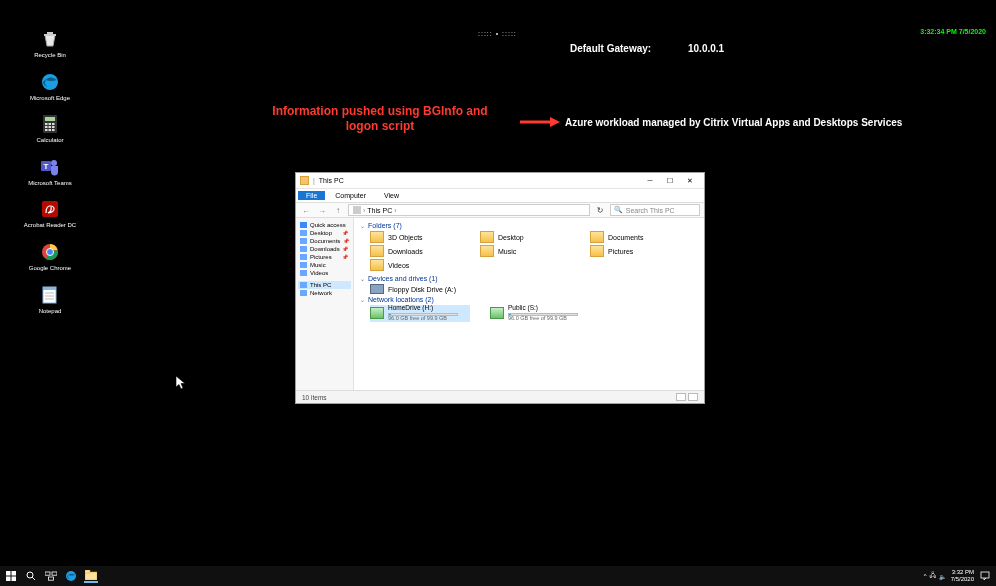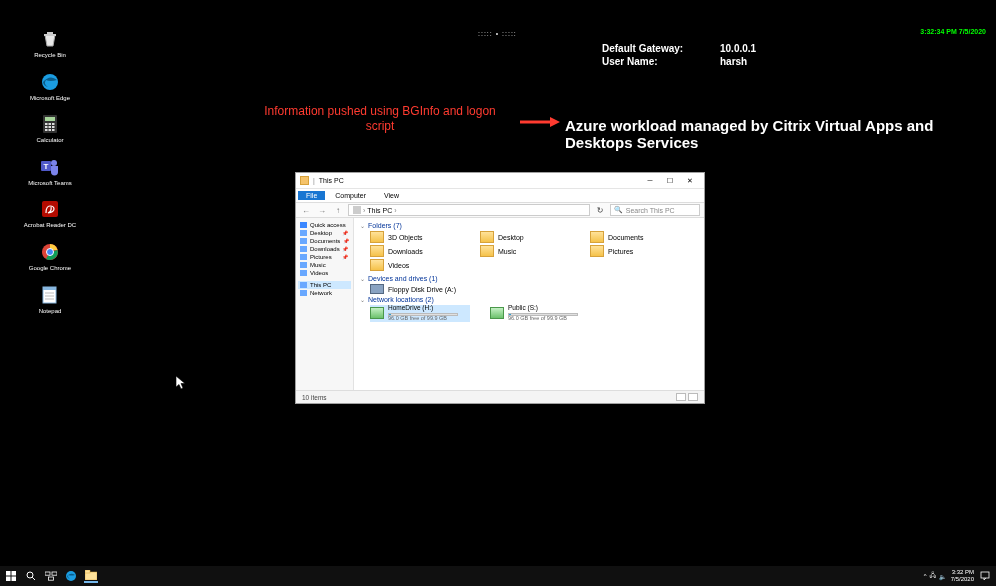--- a/index.html
+++ b/index.html
@@ -7,27 +7,27 @@
 
 
 .desktop-icons { position: absolute; top: 28px; left: 26px; display: flex; flex-direction: column; gap: 12px; }
 .desktop-icon { width: 48px; display: flex; flex-direction: column; align-items: center; gap: 2px; cursor: pointer; }
 .desktop-icon .icon-img { width: 22px; height: 22px; display: flex; align-items: center; justify-content: center; }
 .desktop-icon .label { color: #fff; font-size: 6px; text-align: center; line-height: 1.1; white-space: nowrap; }
 
 
 .bginfo { position: absolute; top: 42px; left: 570px; color: #fff; font-size: 10px; font-weight: 600; }
 .bginfo-row { display: flex; gap: 8px; line-height: 1.3; }
-.bginfo-row .lbl { width: 110px; margin-left: 32px; }
+.bginfo-row .lbl { width: 110px; }
 .bginfo-row .val { }
 .bginfo-indent { margin-left: 72px; }
 
-.azure-line { position: absolute; top: 117px; left: 565px; color: #fff; font-size: 15px; font-weight: 700; }
-
-.red-annot { position: absolute; top: 104px; left: 260px; color: #ff3b30; font-size: 12px; font-weight: 400; text-align: center; line-height: 1.25; width: 240px; }
+.azure-line { position: absolute; top: 117px; left: 565px; color: #fff; font-size: 10px; font-weight: 700; }
+
+.red-annot { position: absolute; top: 104px; left: 260px; color: #ff3b30; font-size: 12px; font-weight: 700; text-align: center; line-height: 1.25; width: 240px; }
 .arrow { position: absolute; top: 116px; left: 520px; width: 40px; height: 12px; }
 .arrow svg { display: block; }
 
 .clock-top { position: absolute; top: 28px; right: 10px; color: #00ff00; font-size: 7px; font-weight: 600; }
 
 
 .explorer {
   position: absolute;
   top: 172px; left: 295px;
   width: 410px; height: 232px;
@@ -195,24 +195,20 @@
       </div>
       <div class="label">Notepad</div>
     </div>
   </div>
 
 <div class="bginfo" id="bginfo">
     <div class="bginfo-row">
       <span class="lbl">Default Gateway:</span>
       <span class="val">10.0.0.1</span>
     </div>
-    <div class="bginfo-row">
-      <span class="lbl">User Name:</span>
-      <span class="val">harsh</span>
-    </div>
   </div>
 
 <div class="azure-line">Azure workload managed by Citrix Virtual Apps and Desktops Services</div>
 
 <div class="red-annot">Information pushed using BGInfo and logon script</div>
 <div class="arrow">
   <svg width="40" height="12" viewBox="0 0 40 12">
       <line x1="0" y1="6" x2="32" y2="6" stroke="#ff3b30" stroke-width="3"></line>
       <polygon points="40,6 30,1 30,11" fill="#ff3b30"></polygon>
     </svg>

